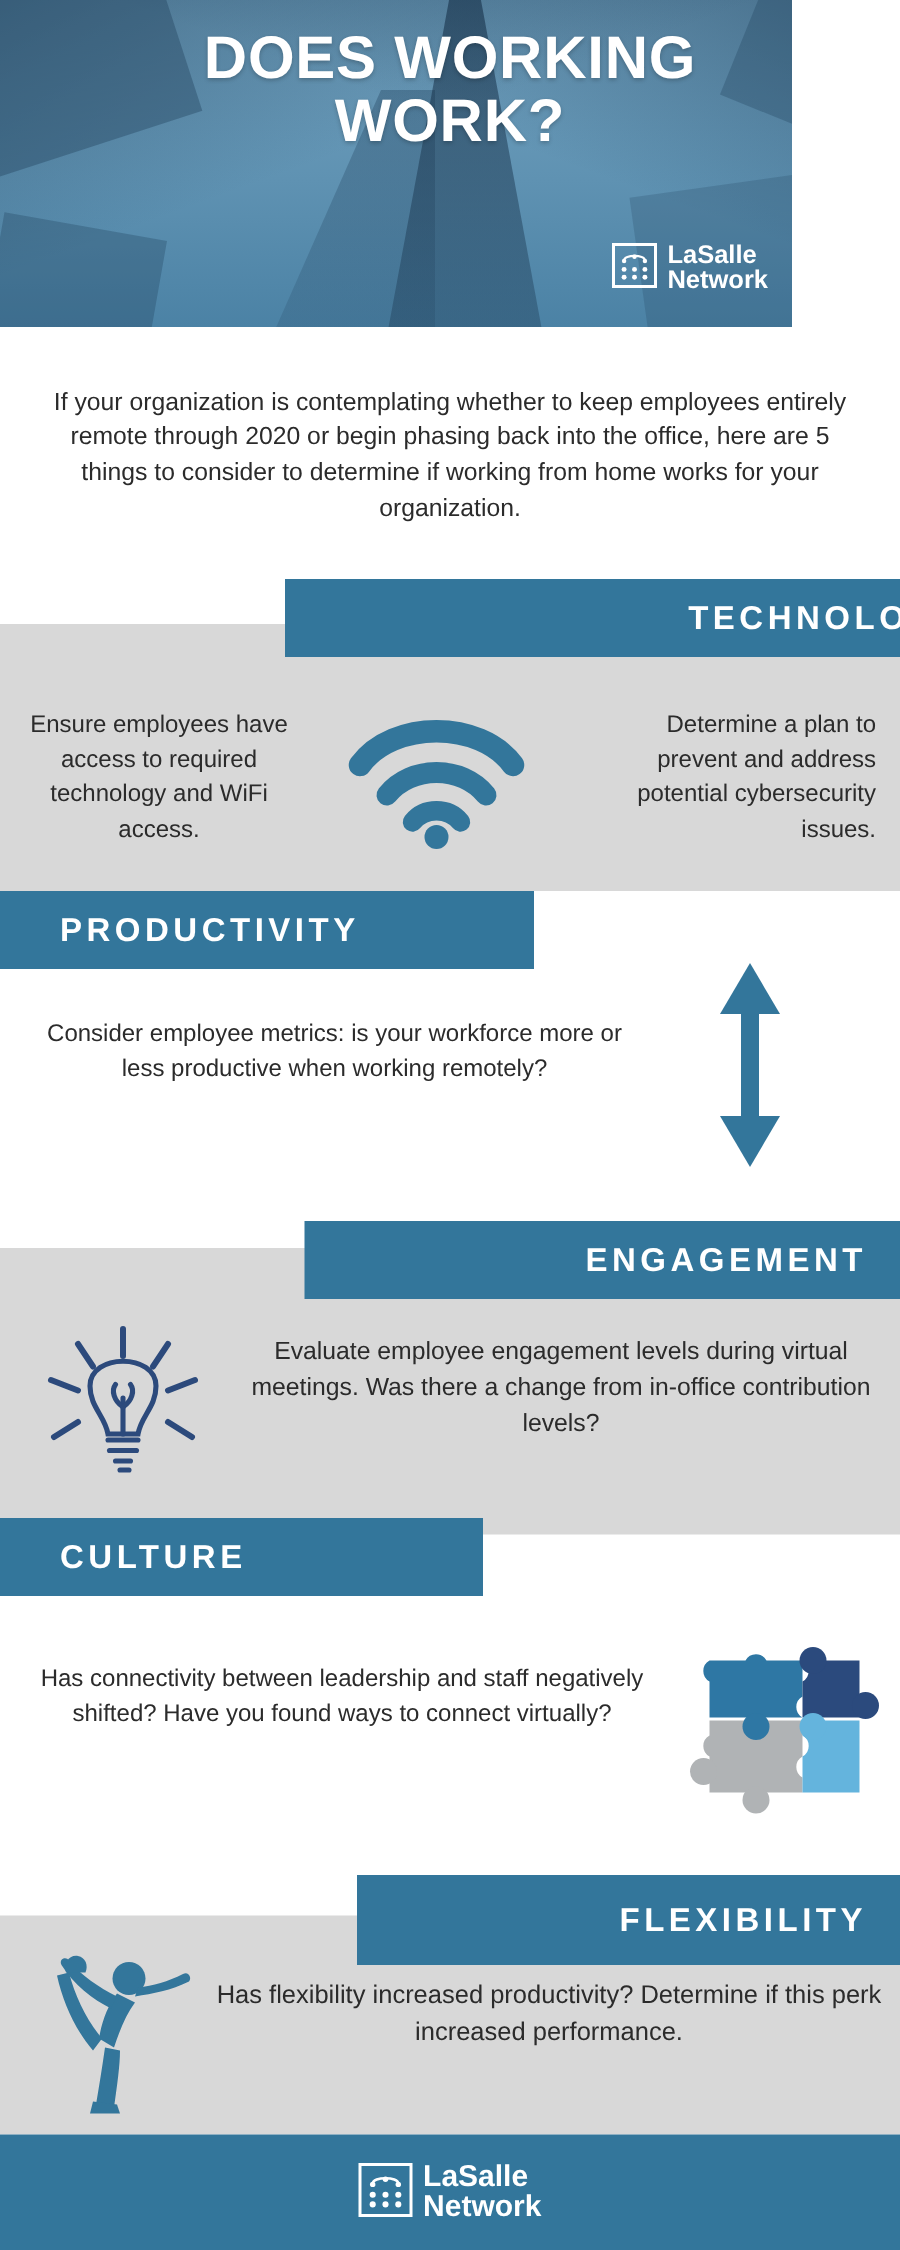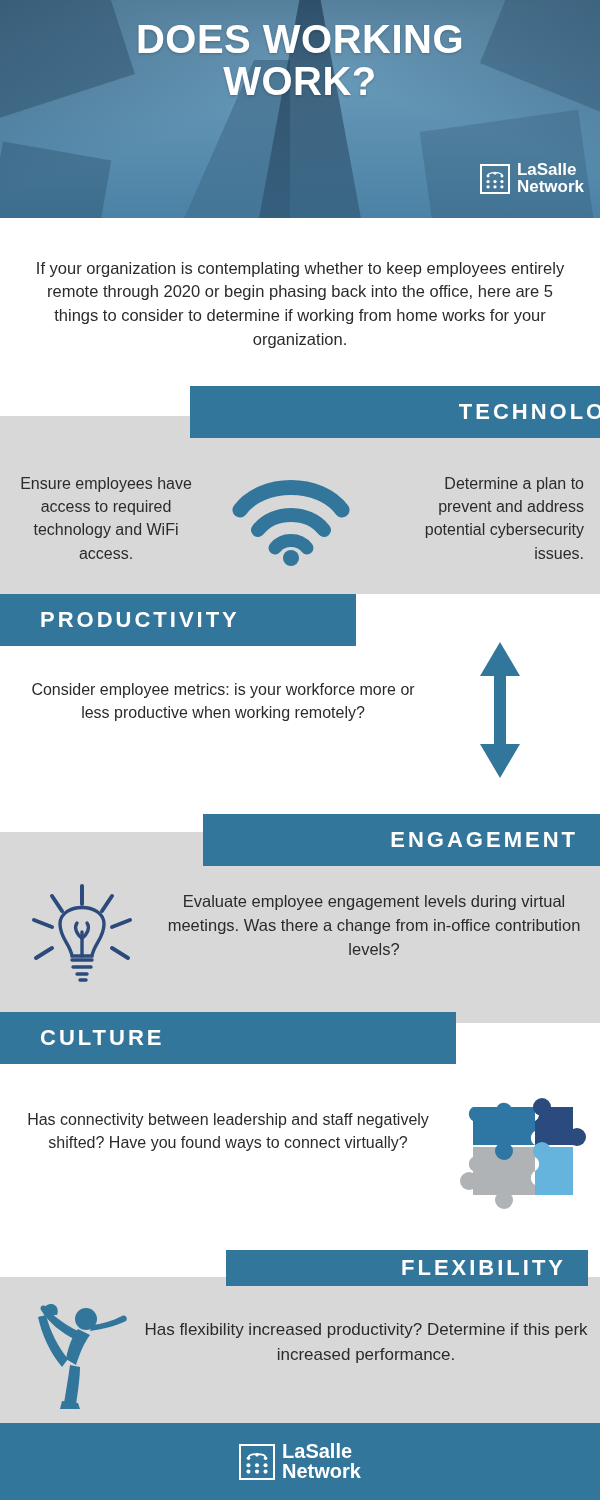--- a/index.html
+++ b/index.html
@@ -16,21 +16,21 @@
     width: 600px;
     height: 1500px;
     overflow: hidden;
     background: #ffffff;
   }
 
   
   .header {
     position: absolute;
     left: 0; top: 0;
-    width: 600px; height: 218px;
+    width: 528px; height: 218px;
     overflow: hidden;
     background: #0369a1;
   }
   .hdr-photo {
     position: absolute;
     inset: 0;
     background:
       linear-gradient(160deg, rgba(36,72,100,.55) 0%, rgba(36,72,100,0) 45%),
       linear-gradient(200deg, rgba(25,58,86,.45) 0%, rgba(25,58,86,0) 40%),
       linear-gradient(to bottom, #74a3c0 0%, #5f92b2 55%, #4b82a5 100%);
@@ -68,21 +68,20 @@
     font-size: 40px;
     line-height: 1.06;
     letter-spacing: .5px;
     text-shadow: 0 1px 3px rgba(0,0,0,.22);
   }
   .hdr-title .ln { display: block; }
 
   
   .logo {
     display: inline-flex;
-    align-items: center;
     gap: 7px;
   }
   .logo-mark {
     position: relative;
     box-sizing: border-box;
     border: 2px solid #ffffff;
     background: transparent;
   }
   .logo-mark svg { display: block; }
   .logo-words {
@@ -256,21 +255,21 @@
         <path d="M38 24 L48 39" stroke-width="4"></path>
         <path d="M116 48 L98 55" stroke-width="4"></path>
         <path d="M20 48 L38 55" stroke-width="4"></path>
         <path d="M114 86 L98 76" stroke-width="4"></path>
         <path d="M22 86 L38 76" stroke-width="4"></path>
       </g>
     </svg>
   </span>
   <div class="body-text t-left" style="left:156px; top:890px; width:436px; font-size:16.5px;">Evaluate employee engagement levels during virtual meetings. Was there a change from in-office contribution levels?</div>
 
-  <div class="titlebar left" style="left:0; top:1012px; width:456px; height:52px;">
+  <div class="titlebar left" style="left:0; top:1012px; width:322px; height:52px;">
     <span>CULTURE</span>
   </div>
   <div class="body-text t-left" style="left:18px; top:1108px; width:420px;">Has connectivity between leadership and staff negatively shifted? Have you found ways to connect virtually?</div>
   <span class="icon" style="left:457px; top:1085px; width:130px; height:130px;">
     <svg viewBox="0 0 130 130" width="130" height="130" aria-hidden="true">
 
       <path d="M16 22 h24 a8 8 0 0 1 14 0 h24 v24 a8 8 0 0 0 0 14 v0 h-62 v-24 a8 8 0 0 1 0 -14 z" fill="#2e77a4"></path>
 
       <path d="M78 22 h0 a8 8 0 0 1 14 0 h24 v24 a8 8 0 0 1 0 14 v0 h-38 v-24 a8 8 0 0 0 0 -14 z" fill="#2b4a7d"></path>
 
@@ -281,21 +280,21 @@
       <circle cx="85" cy="22" r="9" fill="#2b4a7d"></circle>
       <circle cx="120" cy="52" r="9" fill="#2b4a7d"></circle>
       <circle cx="85" cy="66" r="9" fill="#64b4dd"></circle>
       <circle cx="47" cy="66" r="9" fill="#2e77a4"></circle>
       <circle cx="12" cy="96" r="9" fill="#b0b3b5"></circle>
       <circle cx="47" cy="115" r="9" fill="#b0b3b5"></circle>
     </svg>
   </span>
 
   <div class="band" style="left:0; top:1277px; width:600px; height:146px;"></div>
-  <div class="titlebar right" style="left:226px; top:1250px; width:362px; height:36px;">
+  <div class="titlebar right" style="left:238px; top:1250px; width:362px; height:60px;">
     <span>FLEXIBILITY</span>
   </div>
   <span class="icon" style="left:16px; top:1285px; width:128px; height:126px;">
     <svg viewBox="0 0 128 126" width="128" height="126" aria-hidden="true">
       <g fill="#33769b">
 
         <circle cx="70" cy="34" r="11"></circle>
 
         <path d="M62 44 C56 52, 52 62, 50 74 L60 80 C64 68, 68 58, 74 50 Z"></path>
 

